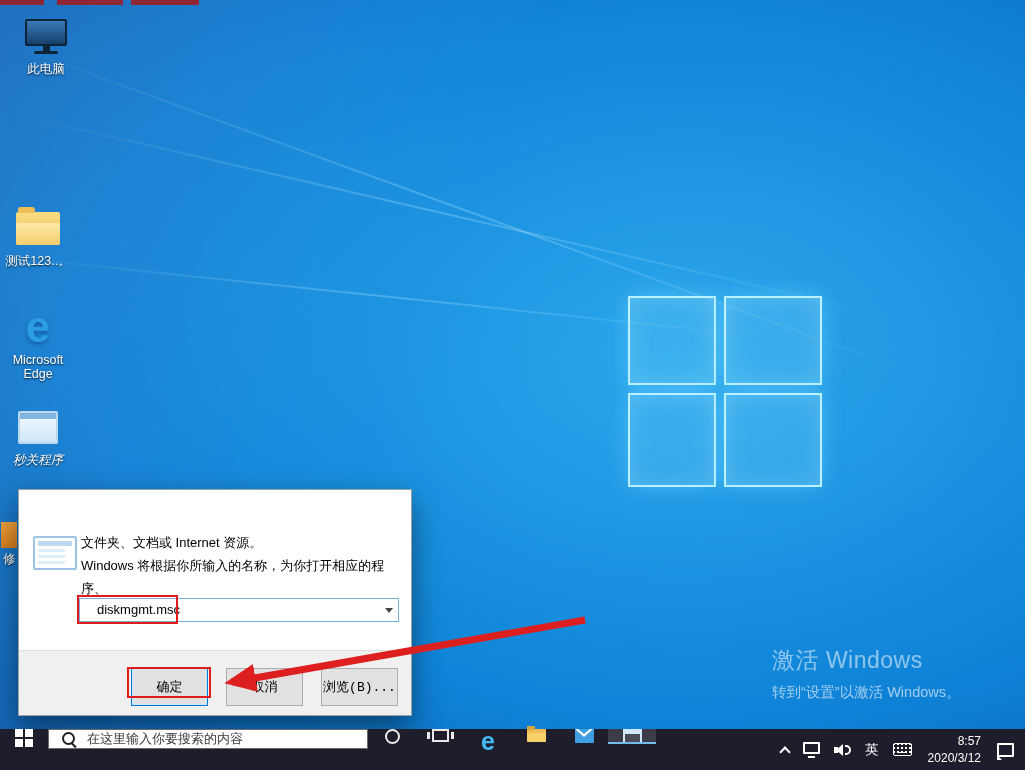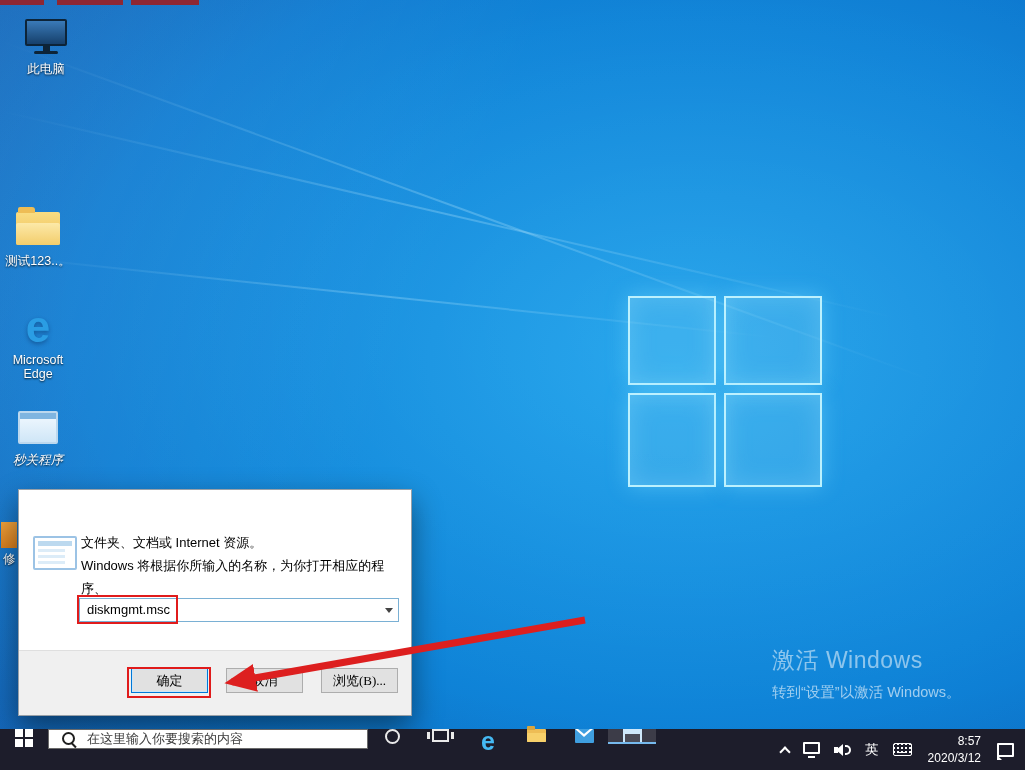--- a/index.html
+++ b/index.html
@@ -84,27 +84,27 @@
   .run-icon::before { content:""; position:absolute; left:3px; top:3px; right:3px; height:5px; background:#bcd9ef; }
   .run-icon::after { content:""; position:absolute; left:3px; top:11px; right:10px; bottom:4px;
     background:repeating-linear-gradient(#dcecf8 0 3px, #fff 3px 6px); }
 
   .dlg-desc { position:absolute; left:62px; top:42px; width:322px; line-height:1.75; }
   .dlg-desc span { display:block; }
 
   .open-label { position:absolute; left:10px; top:114px;margin-left:48px; }
   .combo { position:absolute; left:60px; top:108px; width:320px; height:24px; border:1px solid #7ab0d4;
     background:#fff; display:flex; align-items:stretch; }
-  .combo-text { flex:1; padding-left:7px; line-height:22px; font-size:13px; white-space:nowrap; overflow:hidden; }
+  .combo-text { flex:1; padding-left:17px; line-height:22px; font-size:13px; white-space:nowrap; overflow:hidden; }
   .combo-arrow { width:18px; display:flex; align-items:center; justify-content:center; cursor:pointer; }
   .combo-arrow::after { content:""; border-left:4px solid transparent; border-right:4px solid transparent; border-top:5px solid #444; }
 
   .btn-strip { position:absolute; left:0; right:0; bottom:0; height:65px; background:#f0f0f0; border-top:1px solid #dfdfdf; }
-  .dlg-btn { position:absolute; top:17px; width:77px; height:25px; background:#e1e1e1; border:1px solid #adadad;
-    font-size:13px; font-family:Liberation Serif, serif; cursor:pointer; }
+  .dlg-btn { position:absolute; top:17px; width:77px; height:38px; background:#e1e1e1; border:1px solid #adadad;
+    font-size:13px; font-family:Liberation Mono, monospace; cursor:pointer; }
   .b-ok { left:112px; border:1px solid #0078d7; box-shadow:inset 0 0 0 1px #cde5f7; }
   .b-cancel { left:207px; } .b-browse { left:302px; }
 
   
   .hl { position:absolute; border:2px solid #e01b1b; z-index:31; pointer-events:none; }
   .hl-input { left:77px; top:595px; width:101px; height:29px; }
   .hl-ok { left:127px; top:667px; width:84px; height:31px; }
   .anno-arrow { position:absolute; left:180px; top:598px; width:430px; height:110px; z-index:32; pointer-events:none; }
 
   

